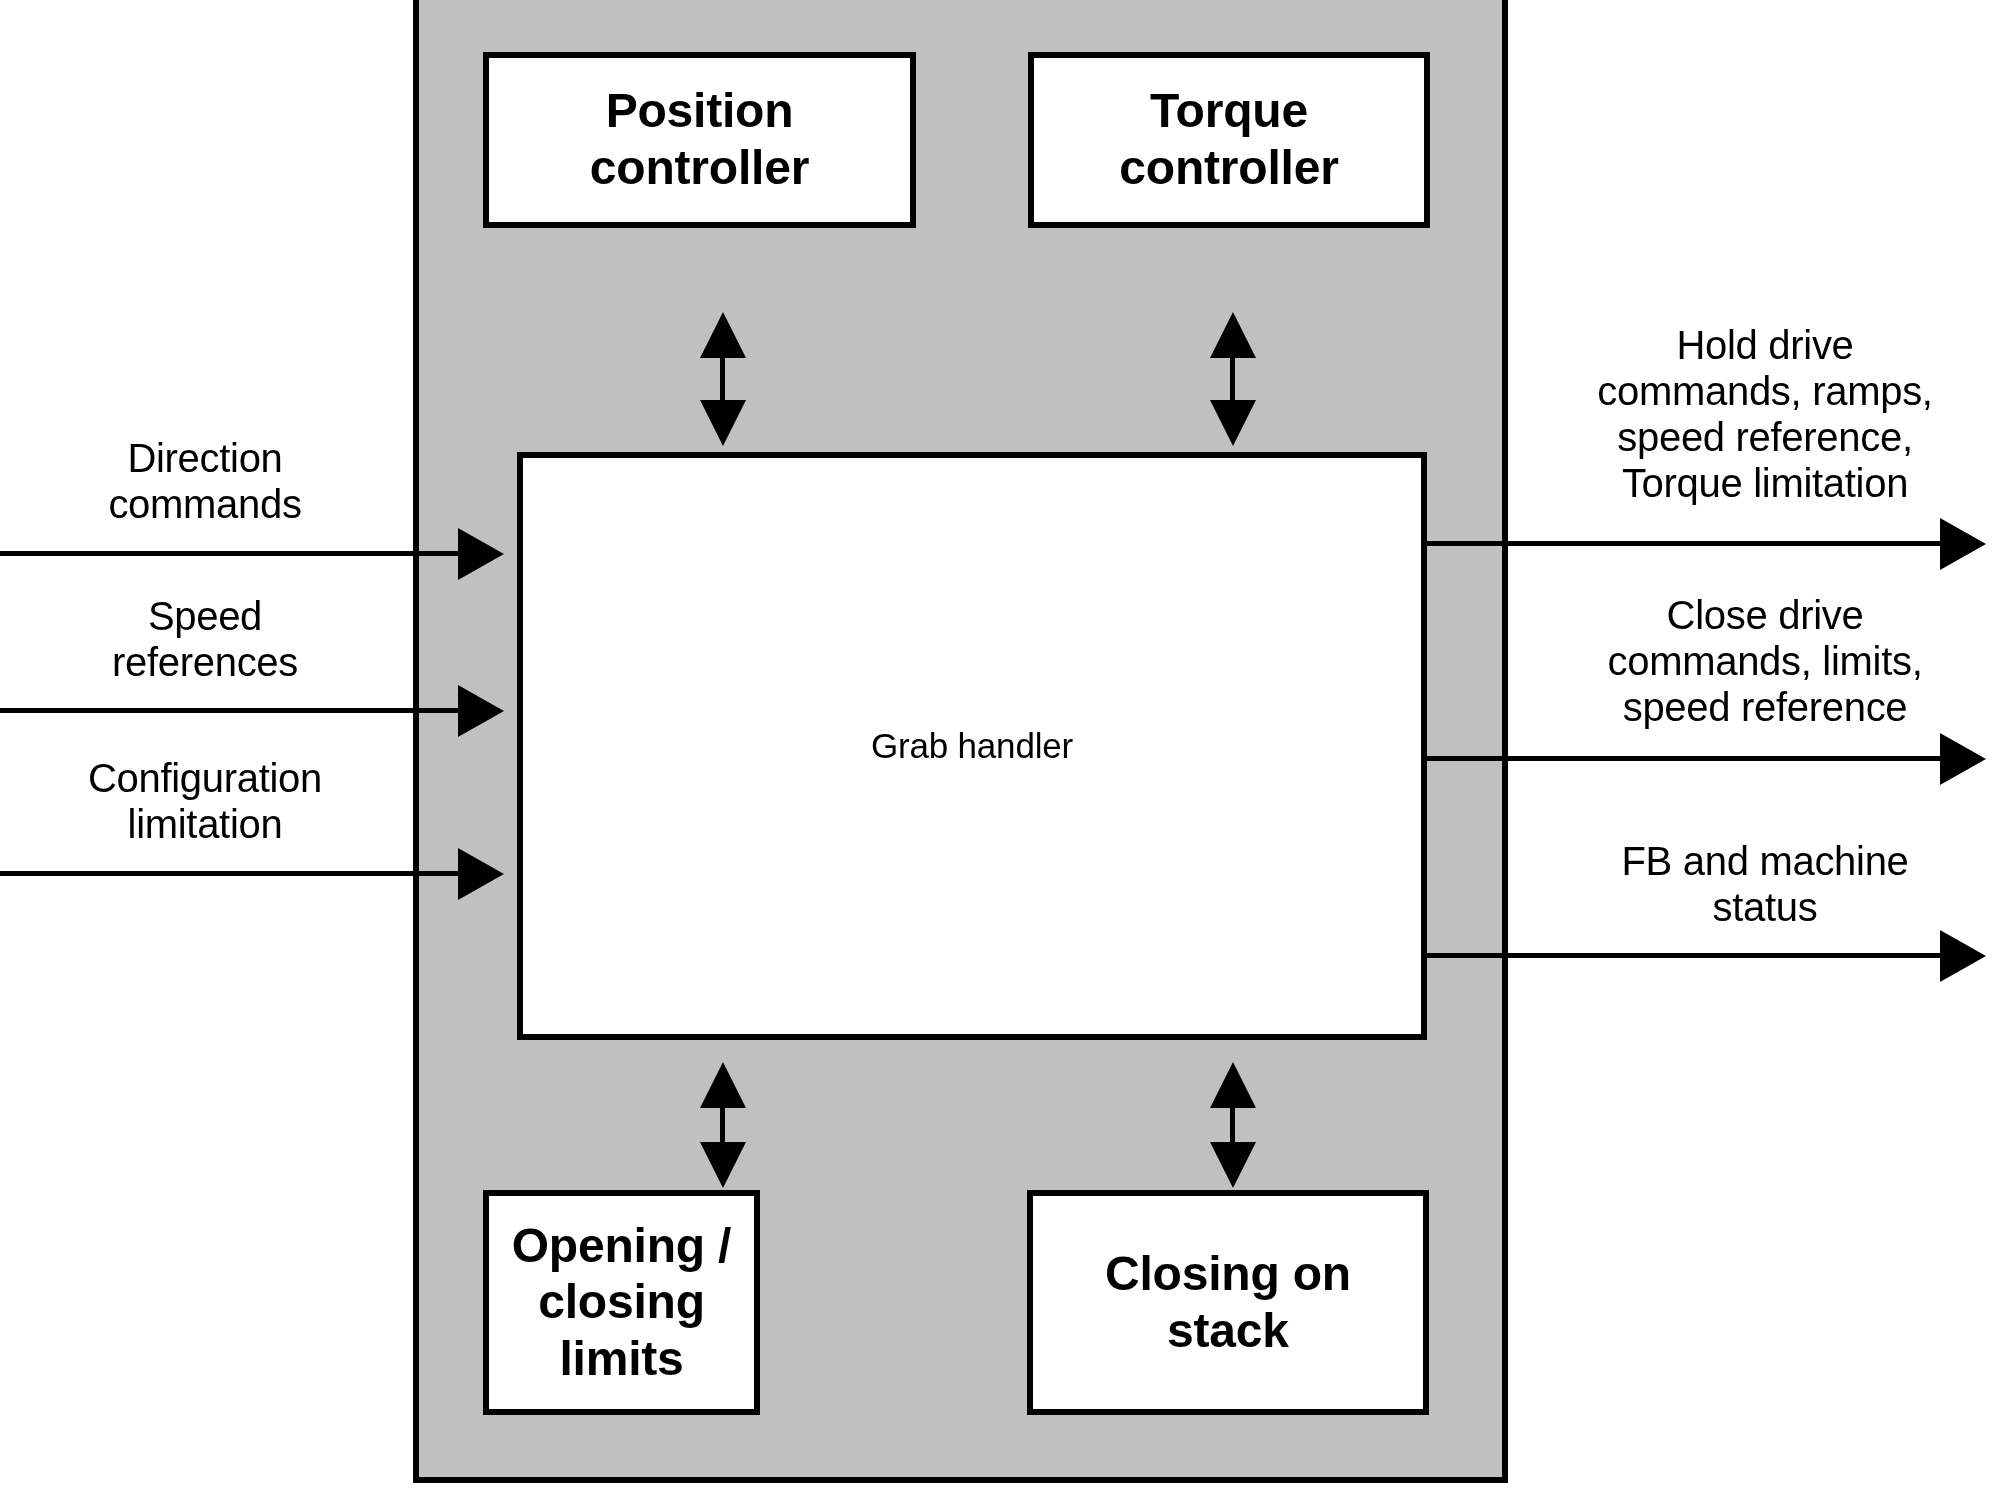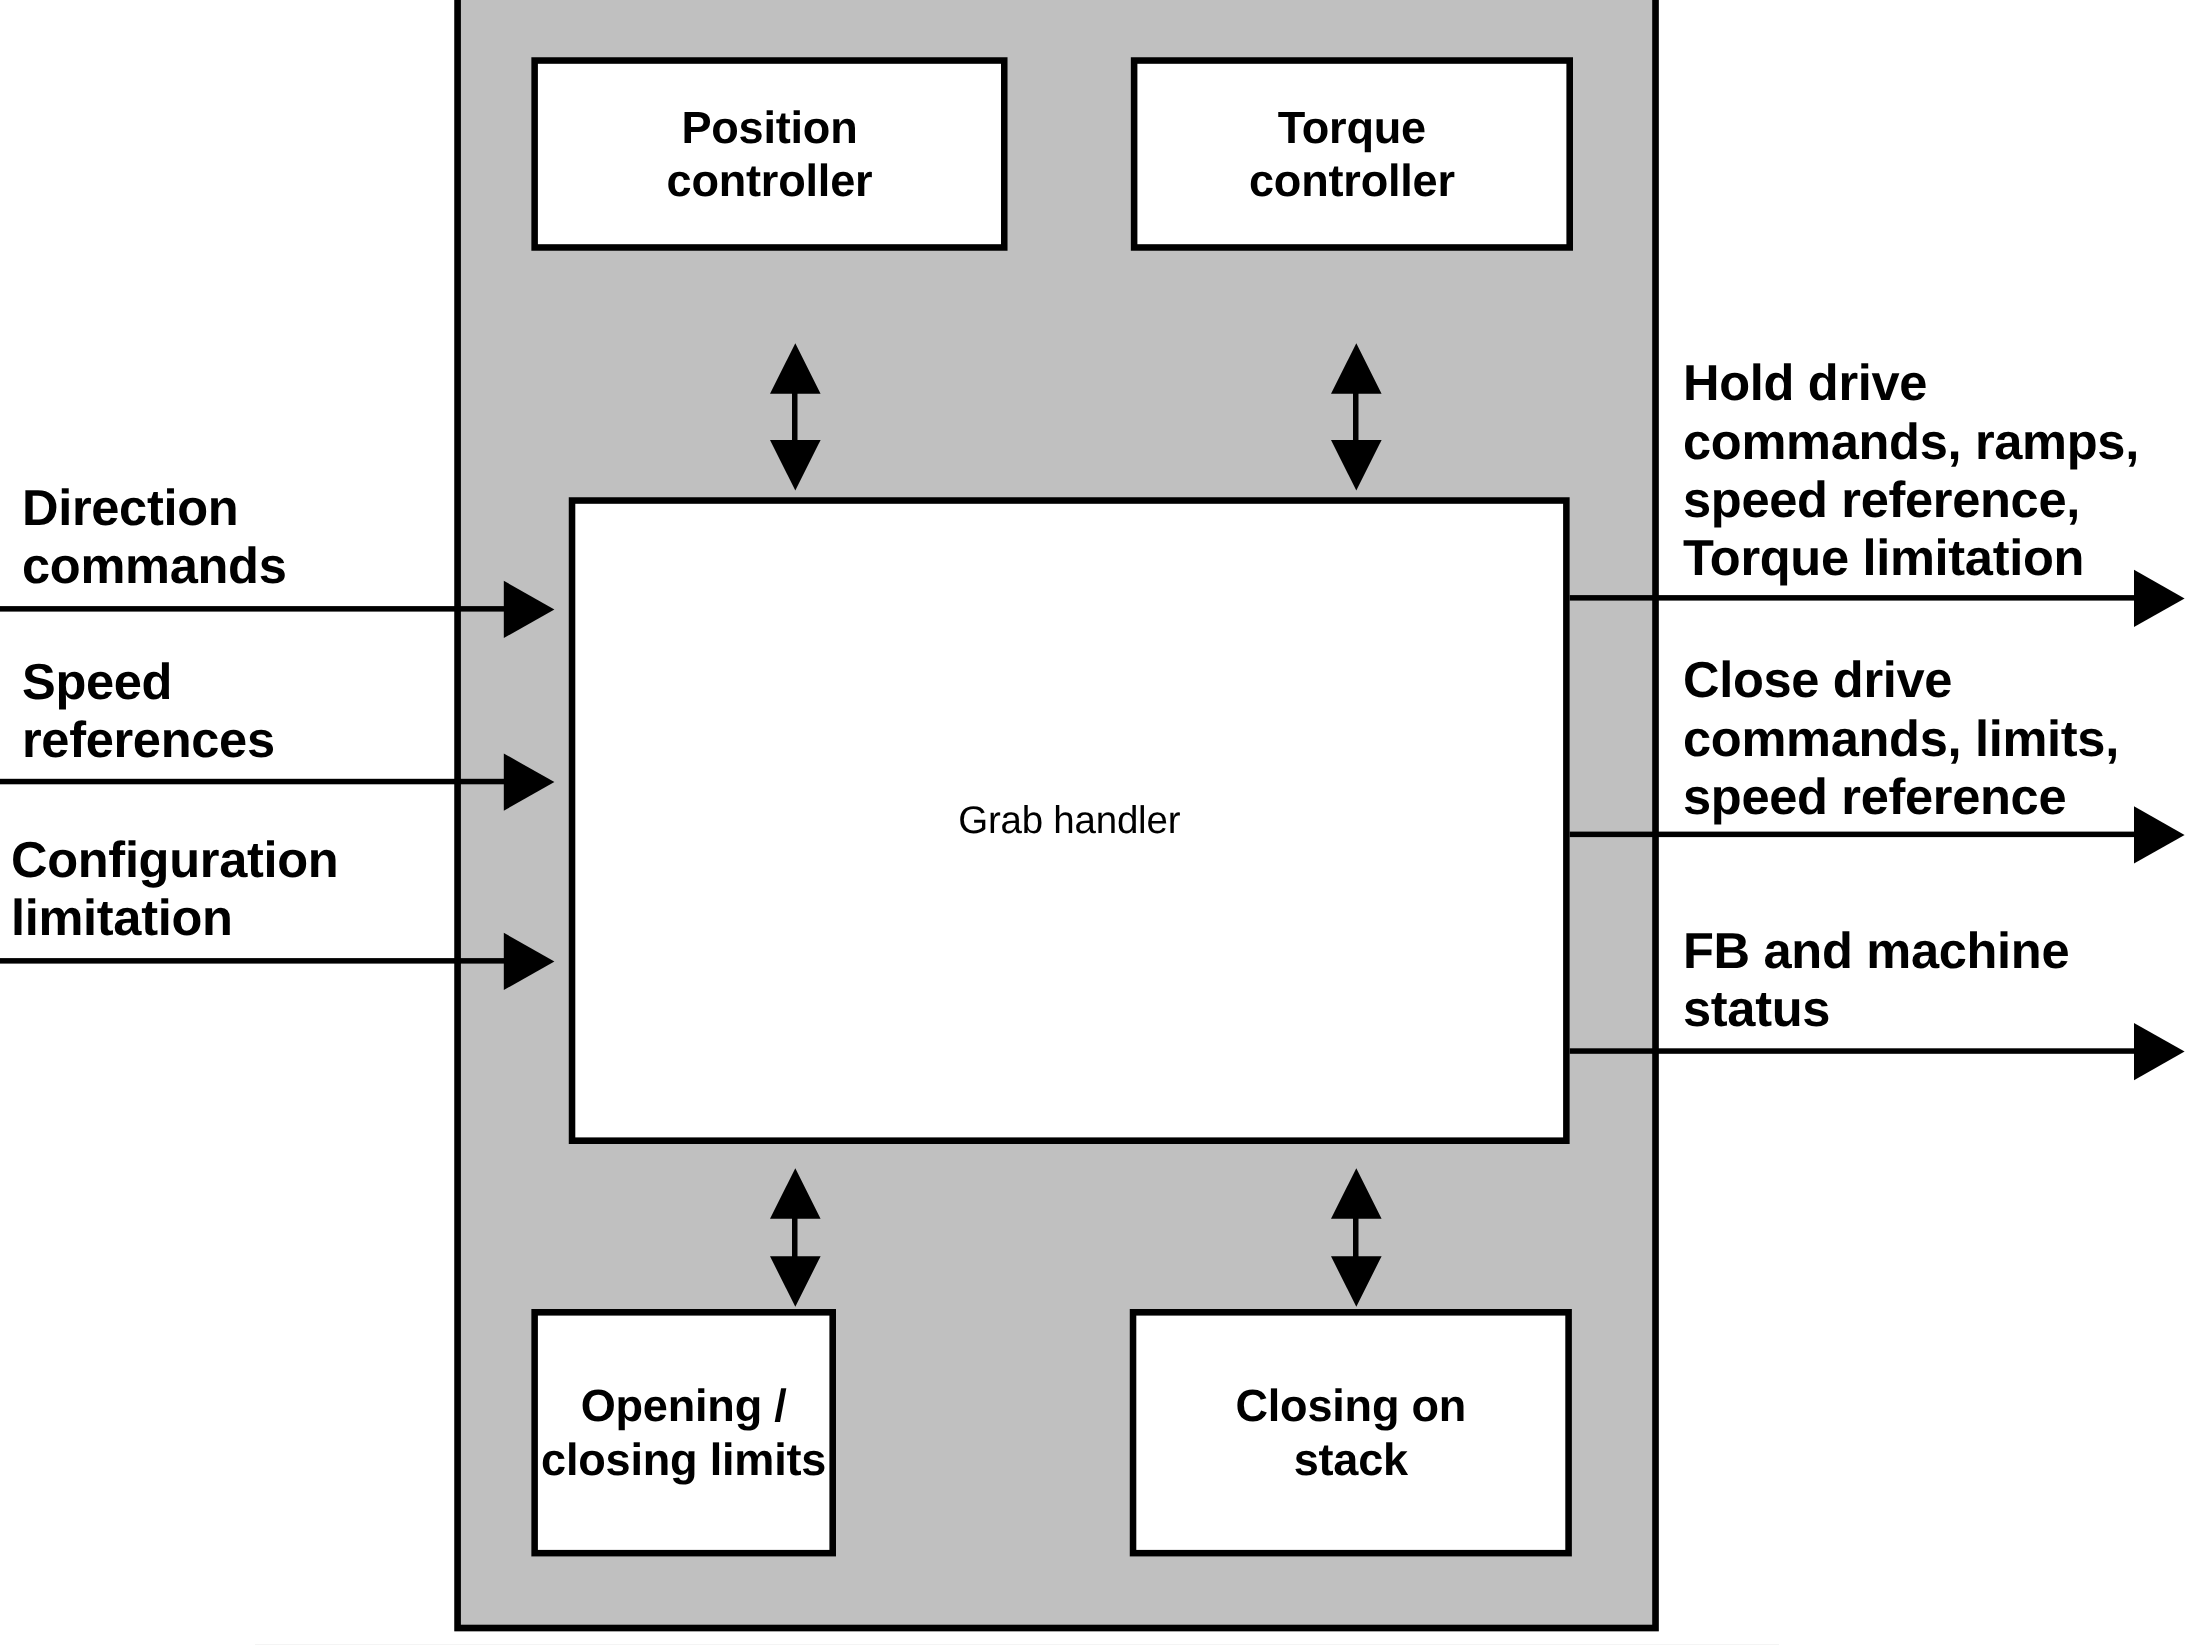--- a/index.html
+++ b/index.html
@@ -28,36 +28,36 @@
   .block{
     position:absolute;
     background:#ffffff;
     border:6px solid #000000;
     box-sizing:border-box;
     display:flex;
     align-items:center;
     justify-content:center;
     text-align:center;
     font-weight:bold;
-    font-size:41px;
+    font-size:48px;
     line-height:1.18;
     letter-spacing:-0.2px;
   }
   .block.center-block{
     font-weight:normal;
     font-size:35px;
   }
 
   
   .io-label{
     position:absolute;
-    font-weight:bold;
-    font-size:46px;
+    font-weight:normal;
+    font-size:40px;
     line-height:1.15;
-    text-align:left;
+    text-align:center;
     letter-spacing:-0.3px;
     white-space:pre-line;
   }
 
   
   .hline{
     position:absolute;
     background:#000000;
     height:5px;
   }

